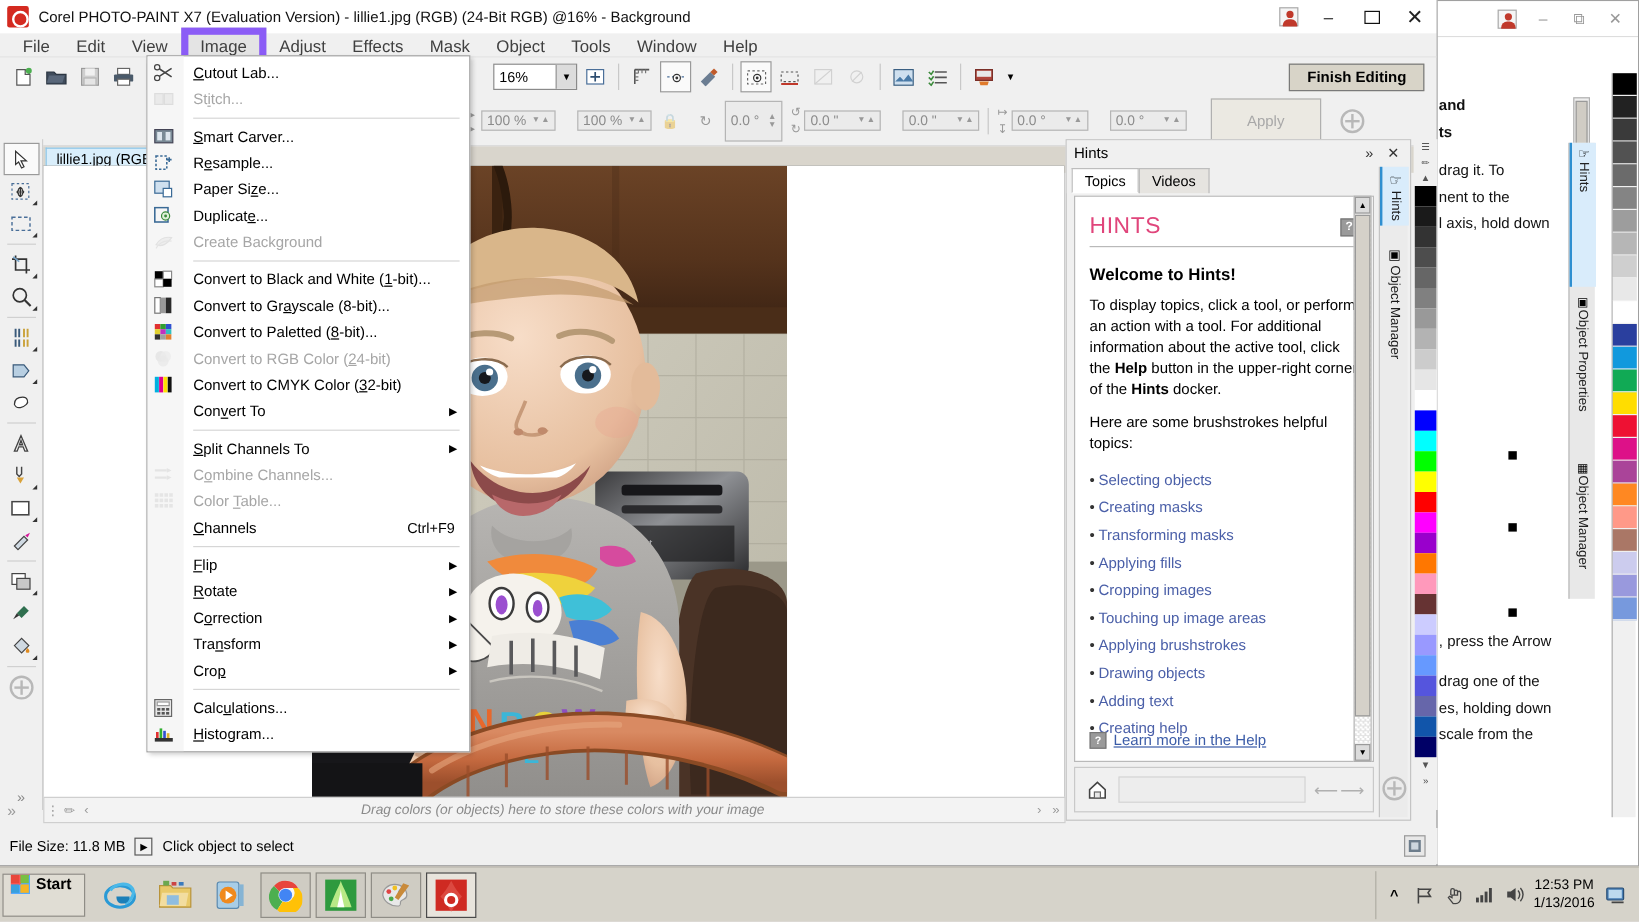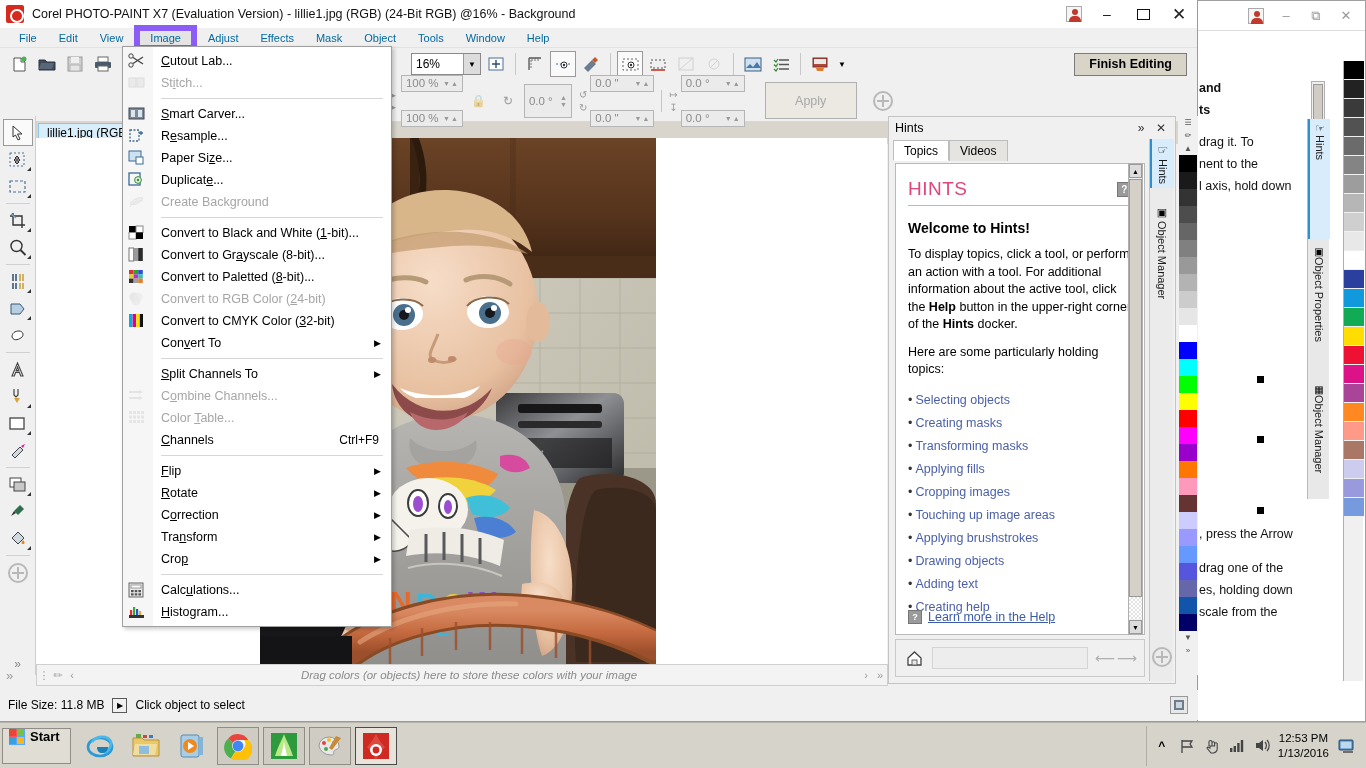--- a/index.html
+++ b/index.html
@@ -42,36 +42,36 @@
   .title-text { margin-left:8px; font-size:12.5px; color:#111; white-space:nowrap; }
   .title-btns { margin-left:auto; display:flex; align-items:center; height:28px; }
   .tbtn { width:36px; height:28px; display:flex; align-items:center; justify-content:center; font-size:14px; color:#222; }
   .tbtn.user { width:30px; }
   .user-ico { width:16px; height:16px; border:1px solid #aaa; background:#f5f5f5; position:relative; }
   .user-ico::before { content:""; position:absolute; left:5px; top:2px; width:6px; height:6px; background:#c0392b; border-radius:50%; }
   .user-ico::after { content:""; position:absolute; left:2px; top:9px; width:12px; height:6px; background:#c0392b; border-radius:5px 5px 0 0; }
 
   
   .menubar { height:20px; background:#f0f0f0; display:flex; align-items:center; padding-left:8px; border-bottom:1px solid #e2e2e2; }
-  .menu-item { padding:2px 11px; font-size:11px; color:#0369a1; cursor:default; }
+  .menu-item { padding:2px 11px; font-size:14px; color:#404040; cursor:default; }
   .menu-item.active { background:#e4e4e4; border:6px solid #8b5cf6; padding:1px 10px; }
 
   
   .toolbar { height:32px; background:#f0f0f0; display:flex; align-items:center; padding-left:6px; gap:2px; }
   .tb-btn { width:26px; height:26px; display:flex; align-items:center; justify-content:center; }
   .tb-btn.framed { border:1px solid #9a9a9a; background:#fafafa; }
   .tb-sep { width:1px; height:22px; background:#c8c8c8; margin:0 4px; }
   .zoom-combo { width:70px; height:22px; border:1px solid #8a8a8a; background:#fff; display:flex; align-items:center; font-size:12px; padding-left:4px; }
   .zoom-combo .val { flex:1; }
   .zoom-combo .arrow { width:17px; height:20px; background:#dcdcdc; border-left:1px solid #9a9a9a; display:flex; align-items:center; justify-content:center; font-size:8px; }
   .finish-btn { margin-left:auto; margin-right:10px; height:23px; padding:0 14px; background:#d8d4c8; border:1px solid #7a7a7a; display:flex; align-items:center; font-size:12.5px; font-weight:bold; }
 
   
   .propbar { height:42px; background:#f0f0f0; display:flex; align-items:center; padding-left:6px; gap:3px; border-bottom:1px solid #d8d8d8;}
-  .spin2 { display:flex; flex-direction:column; gap:18px; }
+  .spin2 { display:flex; flex-direction:row; gap:18px; }
   .spinbox { width:62px; height:17px; border:1px solid #b5b5b5; background:#ebebeb; color:#8b8b8b; font-size:11.5px; display:flex; align-items:center; padding-left:4px; }
   .spinbox .sp { margin-left:auto; font-size:7px; color:#999; padding-right:3px; letter-spacing:1px;}
   .spinbox.w48 { width:48px; }
   .spinbox.w64 { width:64px; }
   .apply-btn { width:92px; height:37px; background:#ebe9e2; border:1px solid #b0b0b0; color:#a8a8a8; display:flex; align-items:center; justify-content:center; font-size:12.5px; }
   .plus-circ { width:20px; height:20px; border:2px solid #b8b8b8; border-radius:50%; position:relative; }
   .plus-circ::before,.plus-circ::after { content:""; position:absolute; background:#b8b8b8; }
   .plus-circ::before { left:7px; top:2px; width:2px; height:12px; }
   .plus-circ::after { left:2px; top:7px; width:12px; height:2px; }
 
@@ -743,21 +743,21 @@
           <div class="htab">Videos</div>
         </div>
       <div class="hints-body">
         <div class="hb-inner">
           <div class="hints-h1">
             <span>HINTS</span>
             <span class="hints-help-ico">?</span>
           </div>
           <div class="hints-h2">Welcome to Hints!</div>
           <div class="hints-p"><span>To display topics, click a tool, or perform an action with a tool. For additional information about the active tool, click the </span><b>Help</b><span> button in the upper-right corner of the </span><b>Hints</b><span> docker.</span></div>
-          <div class="hints-p">Here are some particularly holding topics:</div>
+          <div class="hints-p">Here are some brushstrokes helpful topics:</div>
           <div id="topiclist">
               <div class="topic"><span class="dot">•</span><span>Selecting objects</span></div>
               <div class="topic"><span class="dot">•</span><span>Creating masks</span></div>
               <div class="topic"><span class="dot">•</span><span>Transforming masks</span></div>
               <div class="topic"><span class="dot">•</span><span>Applying fills</span></div>
               <div class="topic"><span class="dot">•</span><span>Cropping images</span></div>
               <div class="topic"><span class="dot">•</span><span>Touching up image areas</span></div>
               <div class="topic"><span class="dot">•</span><span>Applying brushstrokes</span></div>
               <div class="topic"><span class="dot">•</span><span>Drawing objects</span></div>
               <div class="topic"><span class="dot">•</span><span>Adding text</span></div>

